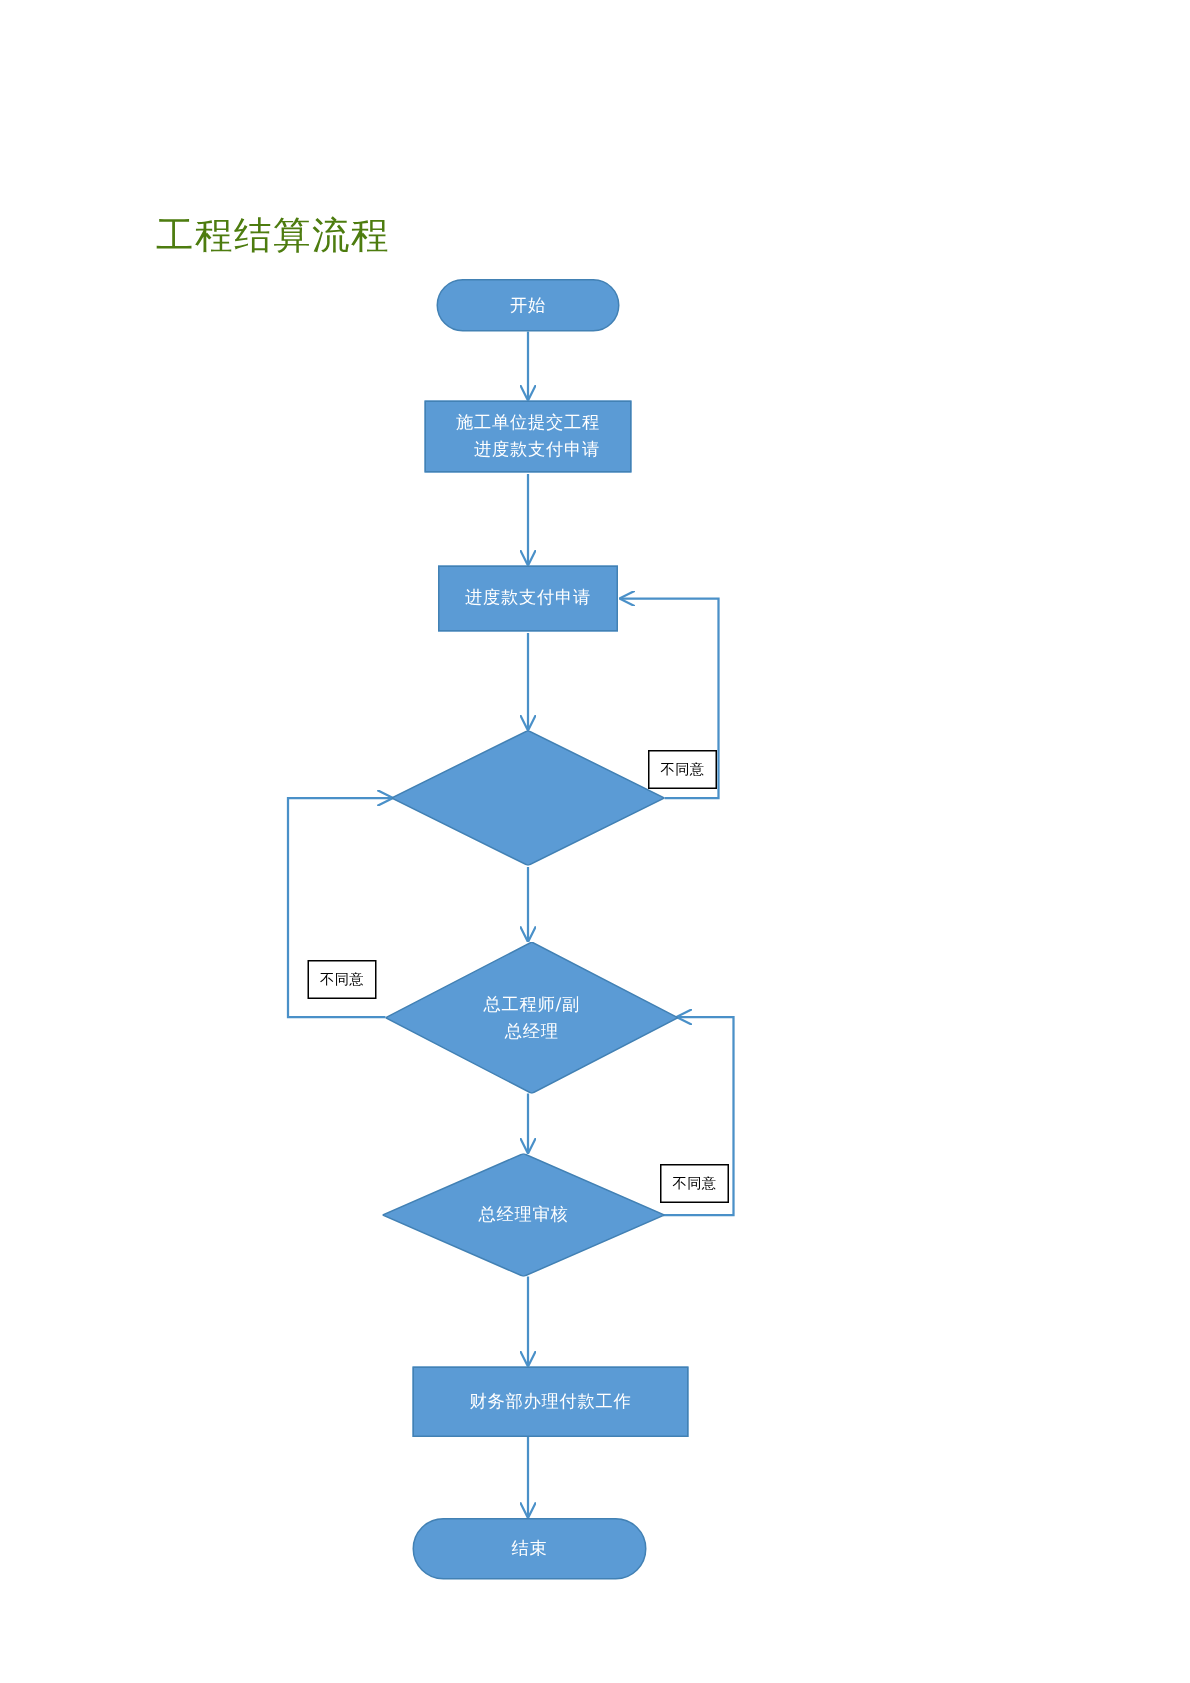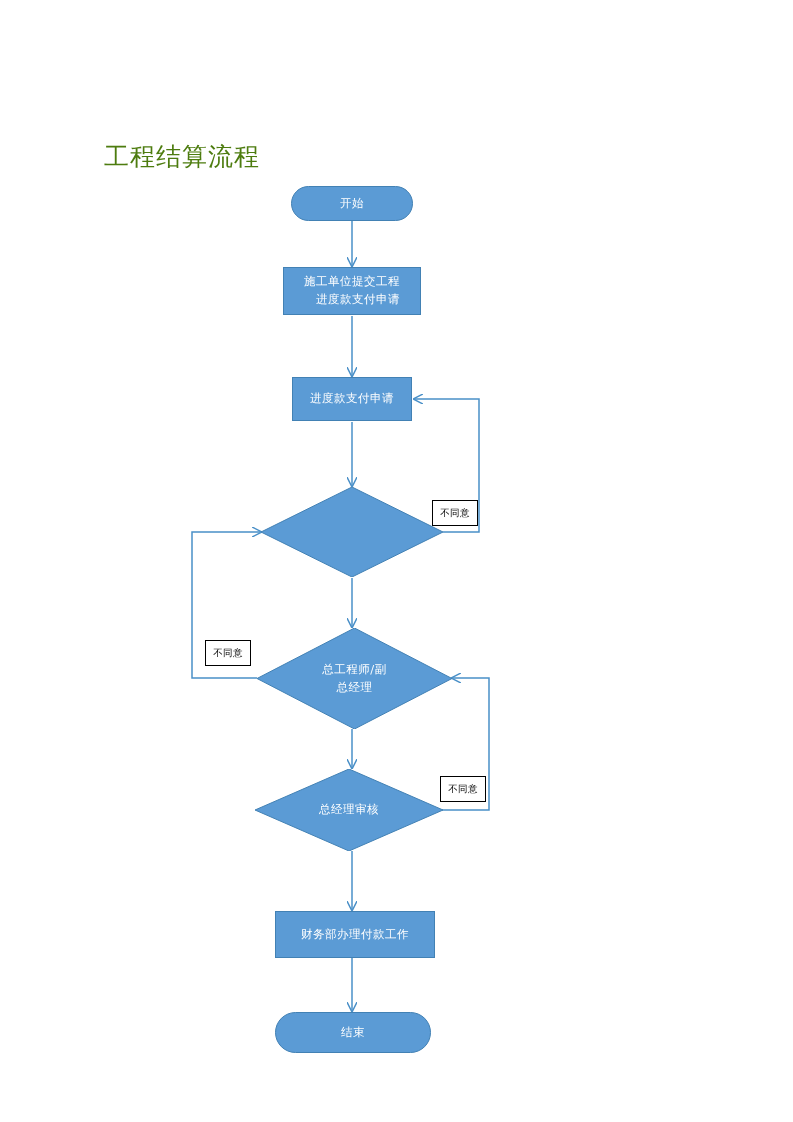--- a/index.html
+++ b/index.html
@@ -145,21 +145,21 @@
   <span class="dia-label">总工程师/副<br>总经理</span>
 </div>
 
 <div class="node node-diamond" style="left:255px; top:769px; width:188px; height:82px;">
   <svg class="dia-shape" viewBox="0 0 188 82" preserveAspectRatio="none">
     <polygon points="94,0 188,41 94,82 0,41" fill="#5B9BD5" stroke="#4281B4" stroke-width="1"></polygon>
   </svg>
   <span class="dia-label">总经理审核</span>
 </div>
 
-<div class="node node-rect" style="left:275px; top:911px; width:160px; height:47px;">
+<div class="node node-rect" style="left:275px; top:911px; width:184px; height:47px;">
   <span>财务部办理付款工作</span>
 </div>
 
 <div class="node node-pill" style="left:275px; top:1012px; width:156px; height:41px;">
   <span>结束</span>
 </div>
 
 <div class="edge-label" style="left:432px; top:500px; width:46px; height:26px;">
   <span>不同意</span>
 </div>

